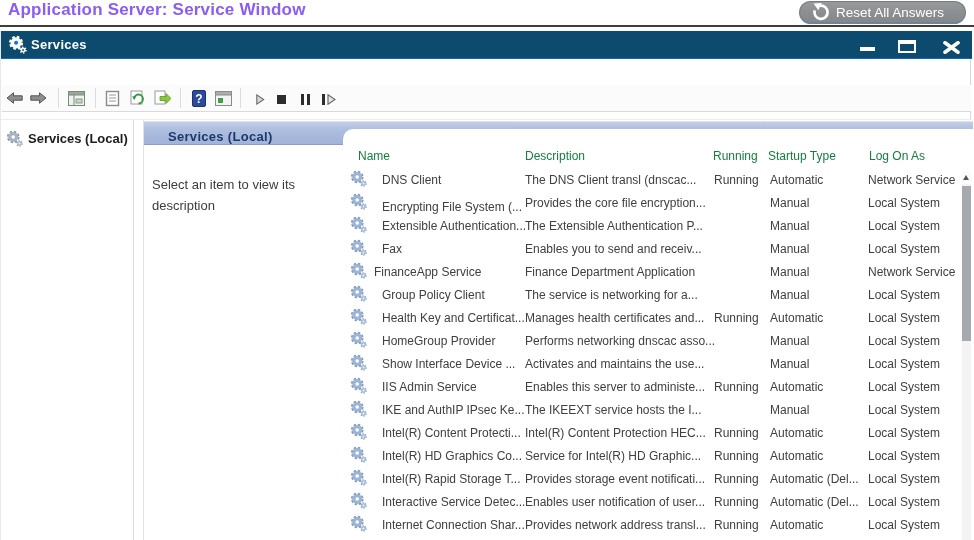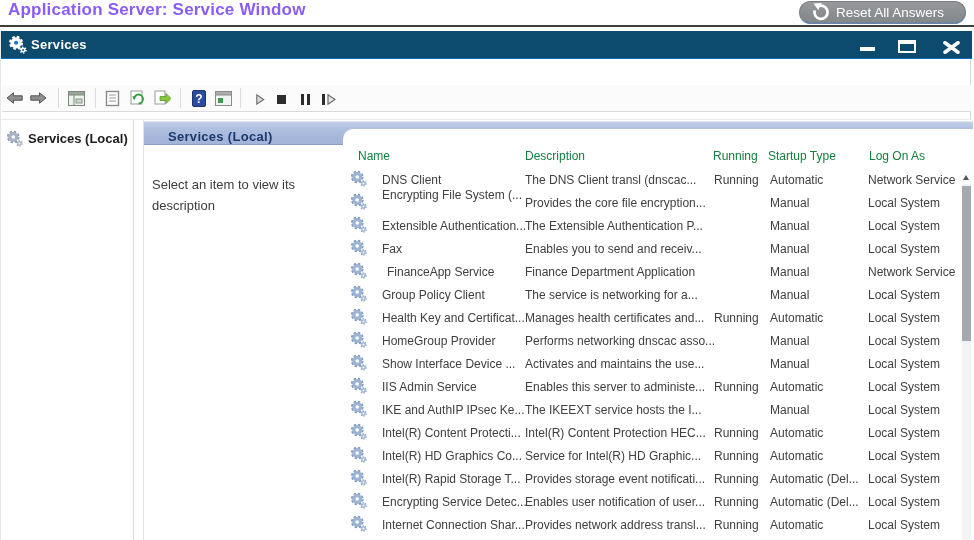--- a/index.html
+++ b/index.html
@@ -185,42 +185,42 @@
               <use href="#gear" stroke="#7d99c2" fill="#9db4d4"></use>
             </svg>
           <div class="abs cell" style="left:238px;top:53px">DNS Client</div>
           <div class="abs cell" style="left:381px;top:53px">The DNS Client transl (dnscac...</div>
           <div class="abs cell" style="left:570px;top:53px">Running</div>
           <div class="abs cell" style="left:626px;top:53px">Automatic</div>
           <div class="abs cell" style="left:724px;top:53px">Network Service</div>
           <svg class="abs" style="left:206px;top:73px;z-index:4" width="17" height="17" viewBox="0 0 16 16">
               <use href="#gear" stroke="#7d99c2" fill="#9db4d4"></use>
             </svg>
-          <div class="abs cell" style="left:238px;top:68px">Encrypting File System (...</div>
+          <div class="abs cell" style="left:238px;top:80px">Encrypting File System (...</div>
           <div class="abs cell" style="left:381px;top:76px">Provides the core file encryption...</div>
           <div class="abs cell" style="left:626px;top:76px">Manual</div>
           <div class="abs cell" style="left:724px;top:76px">Local System</div>
           <svg class="abs" style="left:206px;top:96px;z-index:4" width="17" height="17" viewBox="0 0 16 16">
               <use href="#gear" stroke="#7d99c2" fill="#9db4d4"></use>
             </svg>
           <div class="abs cell" style="left:238px;top:99px">Extensible Authentication...</div>
           <div class="abs cell" style="left:381px;top:99px">The Extensible Authentication P...</div>
           <div class="abs cell" style="left:626px;top:99px">Manual</div>
           <div class="abs cell" style="left:724px;top:99px">Local System</div>
           <svg class="abs" style="left:206px;top:119px;z-index:4" width="17" height="17" viewBox="0 0 16 16">
               <use href="#gear" stroke="#7d99c2" fill="#9db4d4"></use>
             </svg>
           <div class="abs cell" style="left:238px;top:122px">Fax</div>
           <div class="abs cell" style="left:381px;top:122px">Enables you to send and receiv...</div>
           <div class="abs cell" style="left:626px;top:122px">Manual</div>
           <div class="abs cell" style="left:724px;top:122px">Local System</div>
           <svg class="abs" style="left:206px;top:142px;z-index:4" width="17" height="17" viewBox="0 0 16 16">
               <use href="#gear" stroke="#7d99c2" fill="#9db4d4"></use>
             </svg>
-          <div class="abs cell" style="left:243px;top:145px">FinanceApp Service</div>
+          <div class="abs cell" style="left:230px;top:145px">FinanceApp Service</div>
           <div class="abs cell" style="left:381px;top:145px">Finance Department Application</div>
           <div class="abs cell" style="left:626px;top:145px">Manual</div>
           <div class="abs cell" style="left:724px;top:145px">Network Service</div>
           <svg class="abs" style="left:206px;top:165px;z-index:4" width="17" height="17" viewBox="0 0 16 16">
               <use href="#gear" stroke="#7d99c2" fill="#9db4d4"></use>
             </svg>
           <div class="abs cell" style="left:238px;top:168px">Group Policy Client</div>
           <div class="abs cell" style="left:381px;top:168px">The service is networking for a...</div>
           <div class="abs cell" style="left:626px;top:168px">Manual</div>
           <div class="abs cell" style="left:724px;top:168px">Local System</div>
@@ -281,21 +281,21 @@
               <use href="#gear" stroke="#7d99c2" fill="#9db4d4"></use>
             </svg>
           <div class="abs cell" style="left:238px;top:352px">Intel(R) Rapid Storage T...</div>
           <div class="abs cell" style="left:381px;top:352px">Provides storage event notificati...</div>
           <div class="abs cell" style="left:570px;top:352px">Running</div>
           <div class="abs cell" style="left:626px;top:352px">Automatic (Del...</div>
           <div class="abs cell" style="left:724px;top:352px">Local System</div>
           <svg class="abs" style="left:206px;top:372px;z-index:4" width="17" height="17" viewBox="0 0 16 16">
               <use href="#gear" stroke="#7d99c2" fill="#9db4d4"></use>
             </svg>
-          <div class="abs cell" style="left:238px;top:375px">Encrypting Service Detec...</div>
+          <div class="abs cell" style="left:238px;top:375px">Interactive Service Detec...</div>
           <div class="abs cell" style="left:381px;top:375px">Enables user notification of user...</div>
           <div class="abs cell" style="left:570px;top:375px">Running</div>
           <div class="abs cell" style="left:626px;top:375px">Automatic (Del...</div>
           <div class="abs cell" style="left:724px;top:375px">Local System</div>
           <svg class="abs" style="left:206px;top:395px;z-index:4" width="17" height="17" viewBox="0 0 16 16">
               <use href="#gear" stroke="#7d99c2" fill="#9db4d4"></use>
             </svg>
           <div class="abs cell" style="left:238px;top:398px">Internet Connection Shar...</div>
           <div class="abs cell" style="left:381px;top:398px">Provides network address transl...</div>
           <div class="abs cell" style="left:570px;top:398px">Running</div>

